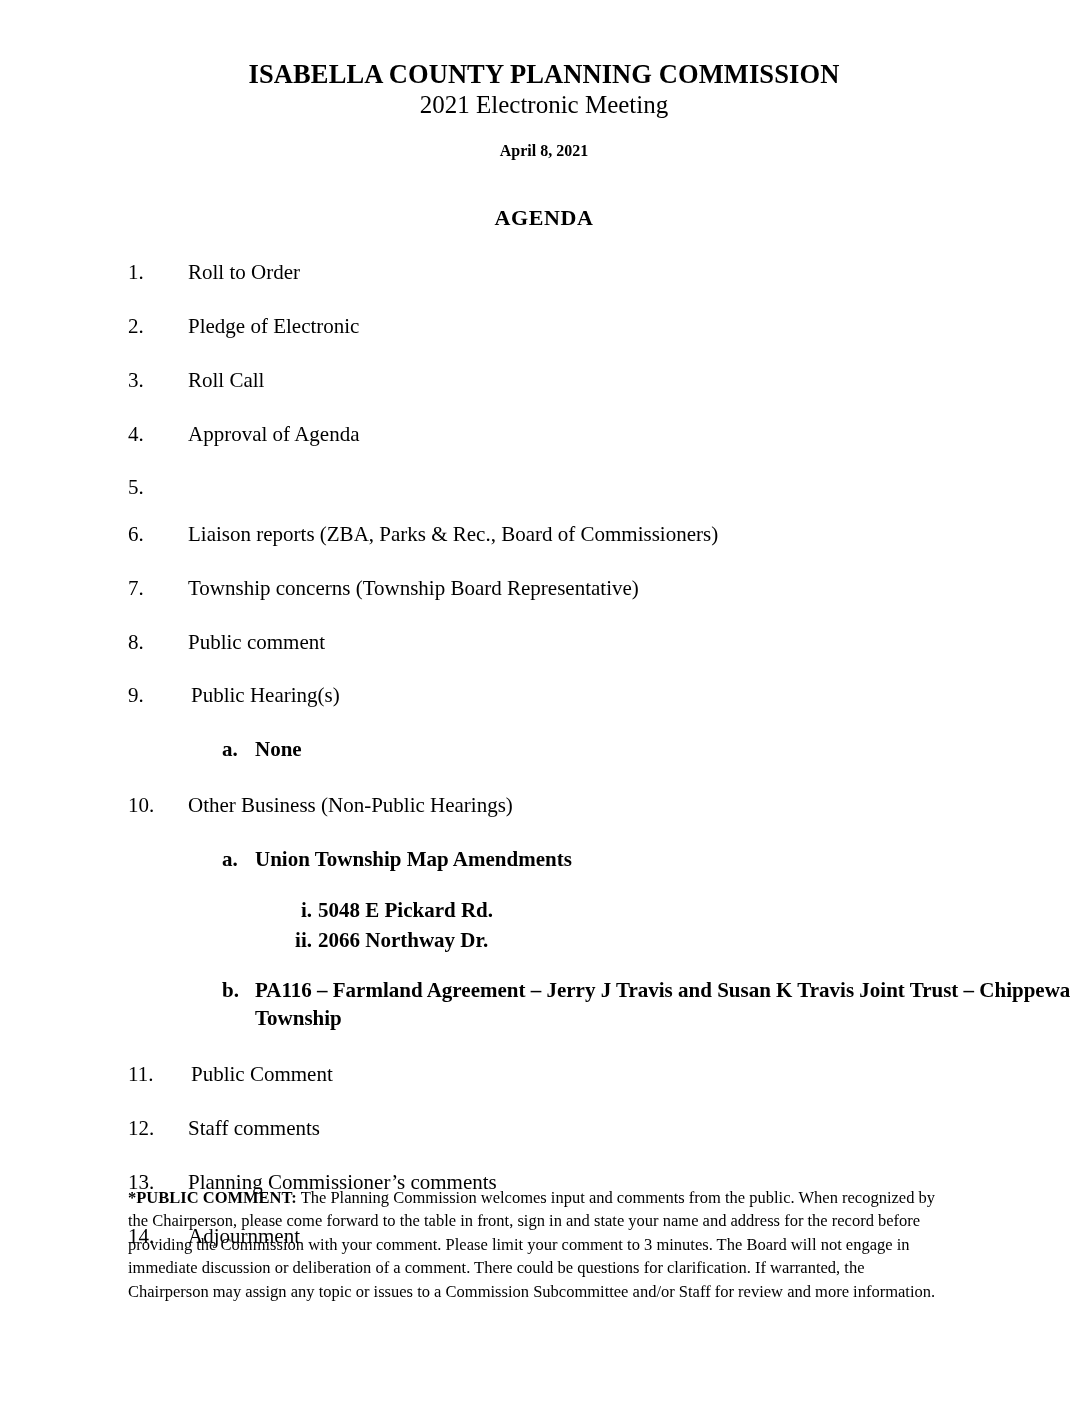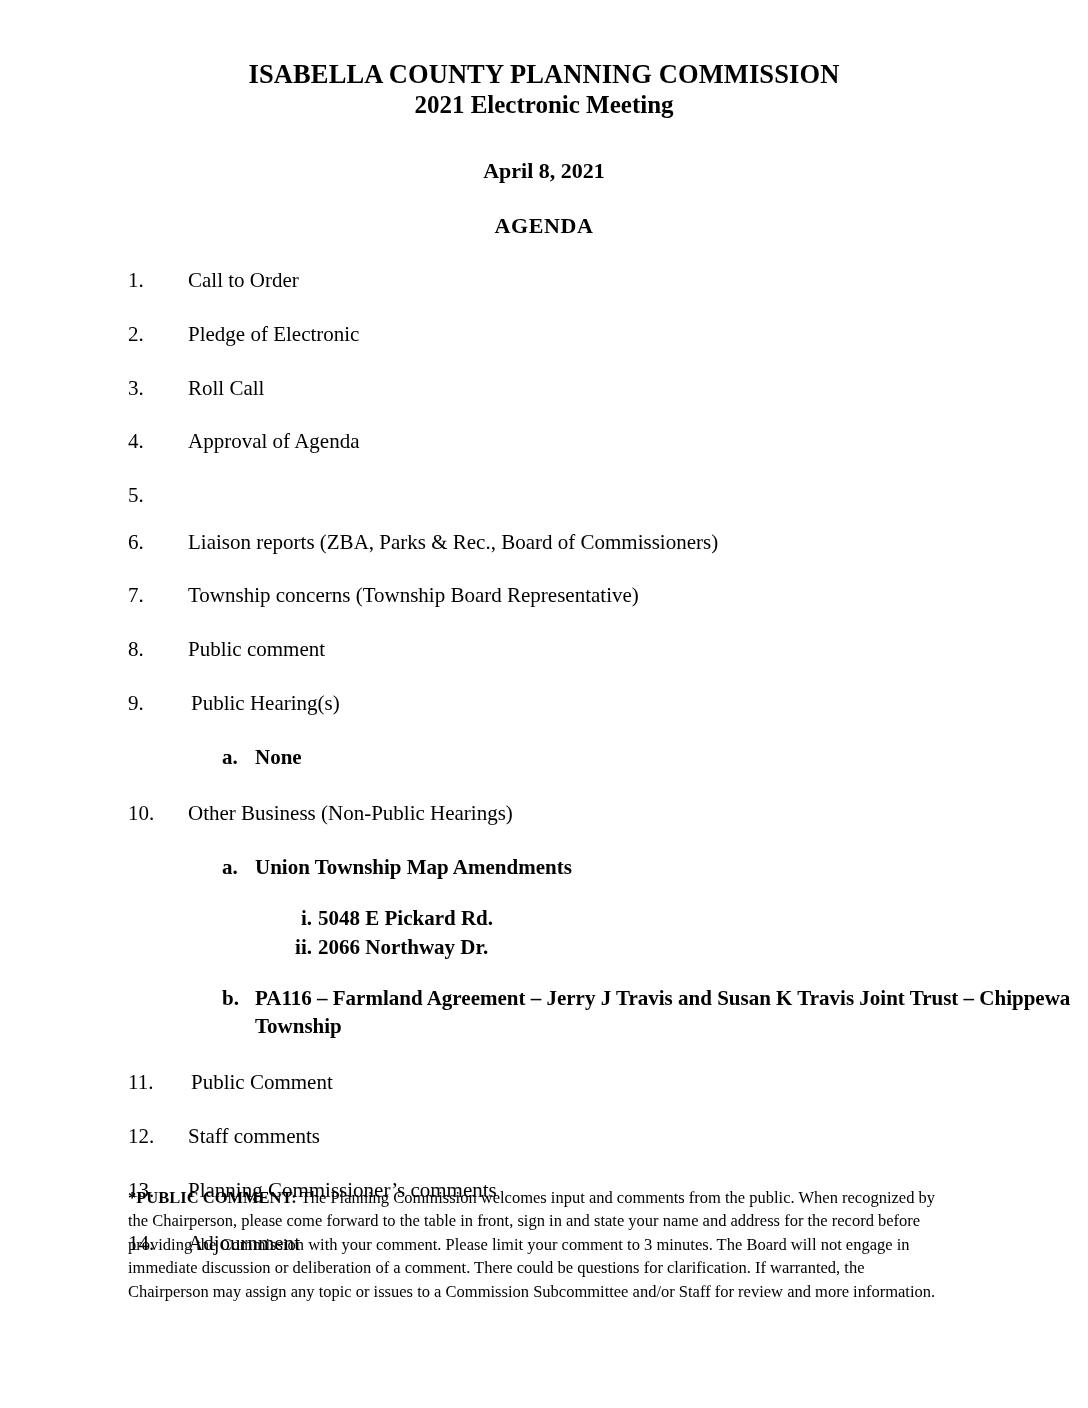--- a/index.html
+++ b/index.html
@@ -28,38 +28,38 @@
     padding-top: 58px;
   }
   .org-title {
     font-size: 26.5px;
     font-weight: bold;
     letter-spacing: 0.1px;
     line-height: 1.22;
   }
   .meeting-subtitle {
     font-size: 25px;
-    font-weight: bold;
+    font-weight: normal;
     line-height: 1.22;
   }
   .meeting-date {
-    font-size: 22px;
-    font-weight: bold;
-    margin-top: 36px;
+    font-size: 16px;
+    font-weight: bold;
+    margin-top: 20px;
     line-height: 1.28;
   }
   .meeting-time {
     font-size: 21px;
     font-weight: normal;
     line-height: 1.28;
   }
   .agenda-heading {
     font-size: 22px;
     font-weight: bold;
-    margin-top: 28px;
+    margin-top: 44px;
     letter-spacing: 0.6px;
   }
 
   
   .agenda-list {
     margin-top: 28px;
   }
   .agenda-item {
     position: relative;
     font-size: 21px;
@@ -141,21 +141,21 @@
     <div class="org-title">ISABELLA COUNTY PLANNING COMMISSION</div>
     <div class="meeting-subtitle">2021 Electronic Meeting</div>
     <div class="meeting-date">April 8, 2021</div>
     <div class="agenda-heading">AGENDA</div>
   </div>
 
   <div class="agenda-list">
 
     <div class="agenda-item">
       <span class="num">1.</span>
-      <span>Call to Order</span>
+      <span>Roll to Order</span>
     </div>
 
     <div class="agenda-item">
       <span class="num">2.</span>
       <span>Pledge of Electronic</span>
     </div>
 
     <div class="agenda-item">
       <span class="num">3.</span>
       <span>Roll Call</span>

